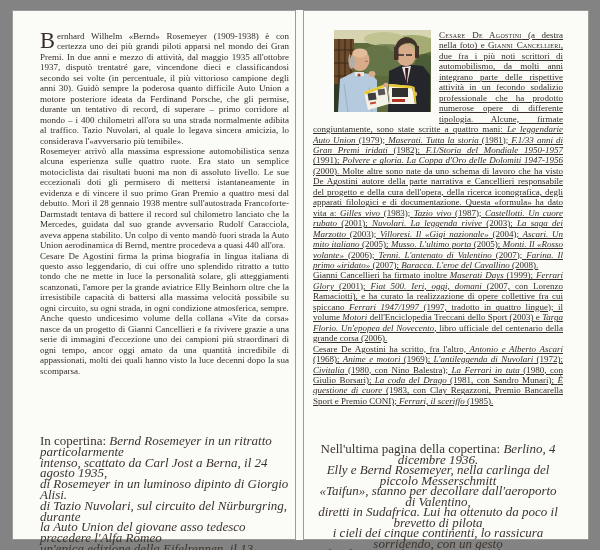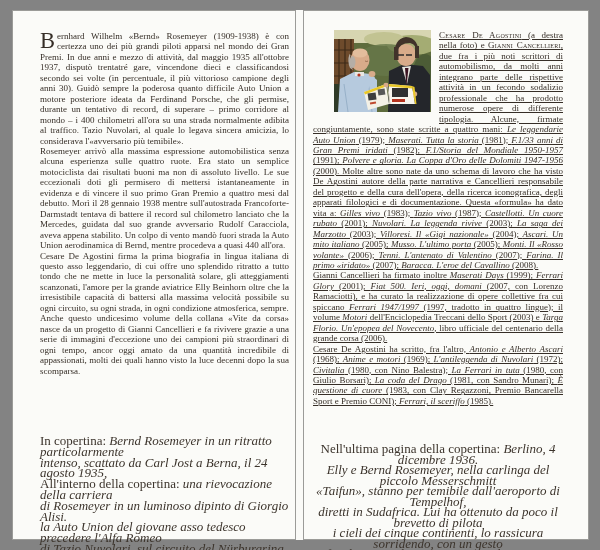--- a/index.html
+++ b/index.html
@@ -46,24 +46,23 @@
 <div class="page" id="left-page">
   <div class="body-text">
     <p class="flap-para"><span class="dc">B</span><span>ernhard Wilhelm «Bernd» Rosemeyer (1909-1938) è con certezza uno dei più grandi piloti apparsi nel mondo dei Gran Premi. In due anni e mezzo di attività, dal maggio 1935 all'ottobre 1937, disputò trentatré gare, vincendone dieci e classificandosi secondo sei volte (in percentuale, il più vittorioso campione degli anni 30). Guidò sempre la poderosa quanto difficile Auto Union a motore posteriore ideata da Ferdinand Porsche, che gli permise, durante un tentativo di record, di superare – primo corridore al mondo – i 400 chilometri all'ora su una strada normalmente adibita al traffico. Tazio Nuvolari, al quale lo legava sincera amicizia, lo considerava l'«avversario più temibile».</span></p>
     <p class="flap-para"><span>Rosemeyer arrivò alla massima espressione automobilistica senza alcuna esperienza sulle quattro ruote. Era stato un semplice motociclista dai risultati buoni ma non di assoluto livello. Le sue eccezionali doti gli permisero di mettersi istantaneamente in evidenza e di vincere il suo primo Gran Premio a quattro mesi dal debutto. Morì il 28 gennaio 1938 mentre sull'autostrada Francoforte-Darmstadt tentava di battere il record sul chilometro lanciato che la Mercedes, guidata dal suo grande avversario Rudolf Caracciola, aveva appena stabilito. Un colpo di vento mandò fuori strada la Auto Union aerodinamica di Bernd, mentre procedeva a quasi 440 all'ora.</span></p>
     <p class="flap-para"><span>Cesare De Agostini firma la prima biografia in lingua italiana di questo asso leggendario, di cui offre uno splendido ritratto a tutto tondo che ne mette in luce la personalità solare, gli atteggiamenti scanzonati, l'amore per la grande aviatrice Elly Beinhorn oltre che la irresistibile capacità di battersi alla massima velocità possibile su ogni circuito, su ogni strada, in ogni condizione atmosferica, sempre.</span></p>
     <p class="flap-para"><span>Anche questo undicesimo volume della collana «Vite da corsa» nasce da un progetto di Gianni Cancellieri e fa rivivere grazie a una serie di immagini d'eccezione uno dei campioni più straordinari di ogni tempo, ancor oggi amato da una quantità incredibile di appassionati, molti dei quali hanno visto la luce decenni dopo la sua scomparsa.</span></p>
   </div>
   <div class="note" id="left-note">
       <div><span class="r">In copertina: </span><span>Bernd Rosemeyer in un ritratto particolarmente</span></div>
       <div><span>intenso, scattato da Carl Jost a Berna, il 24 agosto 1935,</span></div>
-      <div><span class="r">All'interno della copertina: </span><span>una rievocazione della carriera</span></div>
       <div><span>di Rosemeyer in un luminoso dipinto di Giorgio Alisi.</span></div>
+      <div><span>di Tazio Nuvolari, sul circuito del Nürburgring, durante</span></div>
       <div><span>la Auto Union del giovane asso tedesco precedere l'Alfa Romeo</span></div>
-      <div><span>di Tazio Nuvolari, sul circuito del Nürburgring, durante</span></div>
       <div><span>un'epica edizione della Eifelrennen, il 13 giugno 1936.</span></div>
     </div>
 </div>
 
 <div class="page" id="right-page">
   <div class="body-text">
     <p class="flap-para">
       <span class="photo-wrap">
         <svg width="97" height="82" viewBox="0 0 97 82" xmlns="http://www.w3.org/2000/svg">
           <g>
@@ -118,18 +117,18 @@
           </g>
         </svg>
       </span><span><span class="sc">Cesare De Agostini</span><span> (a destra nella foto) e </span><span class="sc">Gianni Cancellieri</span><span>, due fra i più noti scrittori di automobilismo, da molti anni integrano parte delle rispettive attività in un fecondo sodalizio professionale che ha prodotto numerose opere di differente tipologia. Alcune, firmate congiuntamente, sono state scritte a quattro mani: </span><span class="i">Le leggendarie Auto Union</span><span> (1979); </span><span class="i">Maserati. Tutta la storia</span><span> (1981); </span><span class="i">F.1/33 anni di Gran Premi iridati</span><span> (1982); </span><span class="i">F.1/Storia del Mondiale 1950-1957</span><span> (1991); </span><span class="i">Polvere e gloria. La Coppa d'Oro delle Dolomiti 1947-1956</span><span> (2000). Molte altre sono nate da uno schema di lavoro che ha visto De Agostini autore della parte narrativa e Cancellieri responsabile del progetto e della cura dell'opera, della ricerca iconografica, degli apparati filologici e di documentazione. Questa «formula» ha dato vita a: </span><span class="i">Gilles vivo</span><span> (1983); </span><span class="i">Tazio vivo</span><span> (1987); </span><span class="i">Castellotti. Un cuore rubato</span><span> (2001); </span><span class="i">Nuvolari. La leggenda rivive</span><span> (2003); </span><span class="i">La saga dei Marzotto</span><span> (2003); </span><span class="i">Villoresi. Il «Gigi nazionale»</span><span> (2004); </span><span class="i">Ascari. Un mito italiano</span><span> (2005); </span><span class="i">Musso. L'ultimo porta</span><span> (2005); </span><span class="i">Monti. Il «Rosso volante»</span><span> (2006); </span><span class="i">Tenni. L'antenato di Valentino</span><span> (2007); </span><span class="i">Farina. Il primo «iridato»</span><span> (2007); </span><span class="i">Baracca. L'eroe del Cavallino</span><span> (2008).</span></span>
     </p>
     <p class="flap-para"><span>Gianni Cancellieri ha firmato inoltre </span><span class="i">Maserati Days</span><span> (1999); </span><span class="i">Ferrari Glory</span><span> (2001); </span><span class="i">Fiat 500. Ieri, oggi, domani</span><span> (2007, con Lorenzo Ramaciotti), e ha curato la realizzazione di opere collettive fra cui spiccano </span><span class="i">Ferrari 1947/1997</span><span> (1997, tradotto in quattro lingue); il volume </span><span class="i">Motori</span><span> dell'Enciclopedia Treccani dello Sport (2003) e </span><span class="i">Targa Florio. Un'epopea del Novecento</span><span>, libro ufficiale del centenario della grande corsa (2006).</span></p>
     <p class="flap-para"><span>Cesare De Agostini ha scritto, fra l'altro, </span><span class="i">Antonio e Alberto Ascari</span><span> (1968); </span><span class="i">Anime e motori</span><span> (1969); </span><span class="i">L'antileggenda di Nuvolari</span><span> (1972); </span><span class="i">Civitalia</span><span> (1980, con Nino Balestra); </span><span class="i">La Ferrari in tuta</span><span> (1980, con Giulio Borsari); </span><span class="i">La coda del Drago</span><span> (1981, con Sandro Munari); </span><span class="i">È questione di cuore</span><span> (1983, con Clay Regazzoni, Premio Bancarella Sport e Premio CONI); </span><span class="i">Ferrari, il sceriffo</span><span> (1985).</span></p>
   </div>
   <div class="note" id="right-note">
       <div><span class="r">Nell'ultima pagina della copertina: </span><span>Berlino, 4 dicembre 1936.</span></div>
       <div><span>Elly e Bernd Rosemeyer, nella carlinga del piccolo Messerschmitt</span></div>
-      <div><span>«Taifun», stanno per temibile dall'aeroporto di Tempelhof,</span></div>
+      <div><span>«Taifun», stanno per decollare dall'aeroporto di Valentino,</span></div>
       <div><span>diretti in Sudafrica. Lui ha ottenuto da poco il brevetto di pilota</span></div>
       <div><span>i cieli dei cinque continenti, lo rassicura sorridendo, con un gesto</span></div>
       <div><span>fra il tenero e l'ironico. Come a dire: «Non temere, ci mesi io».</span></div>
     </div>
 </div>
 
 </body></html>

